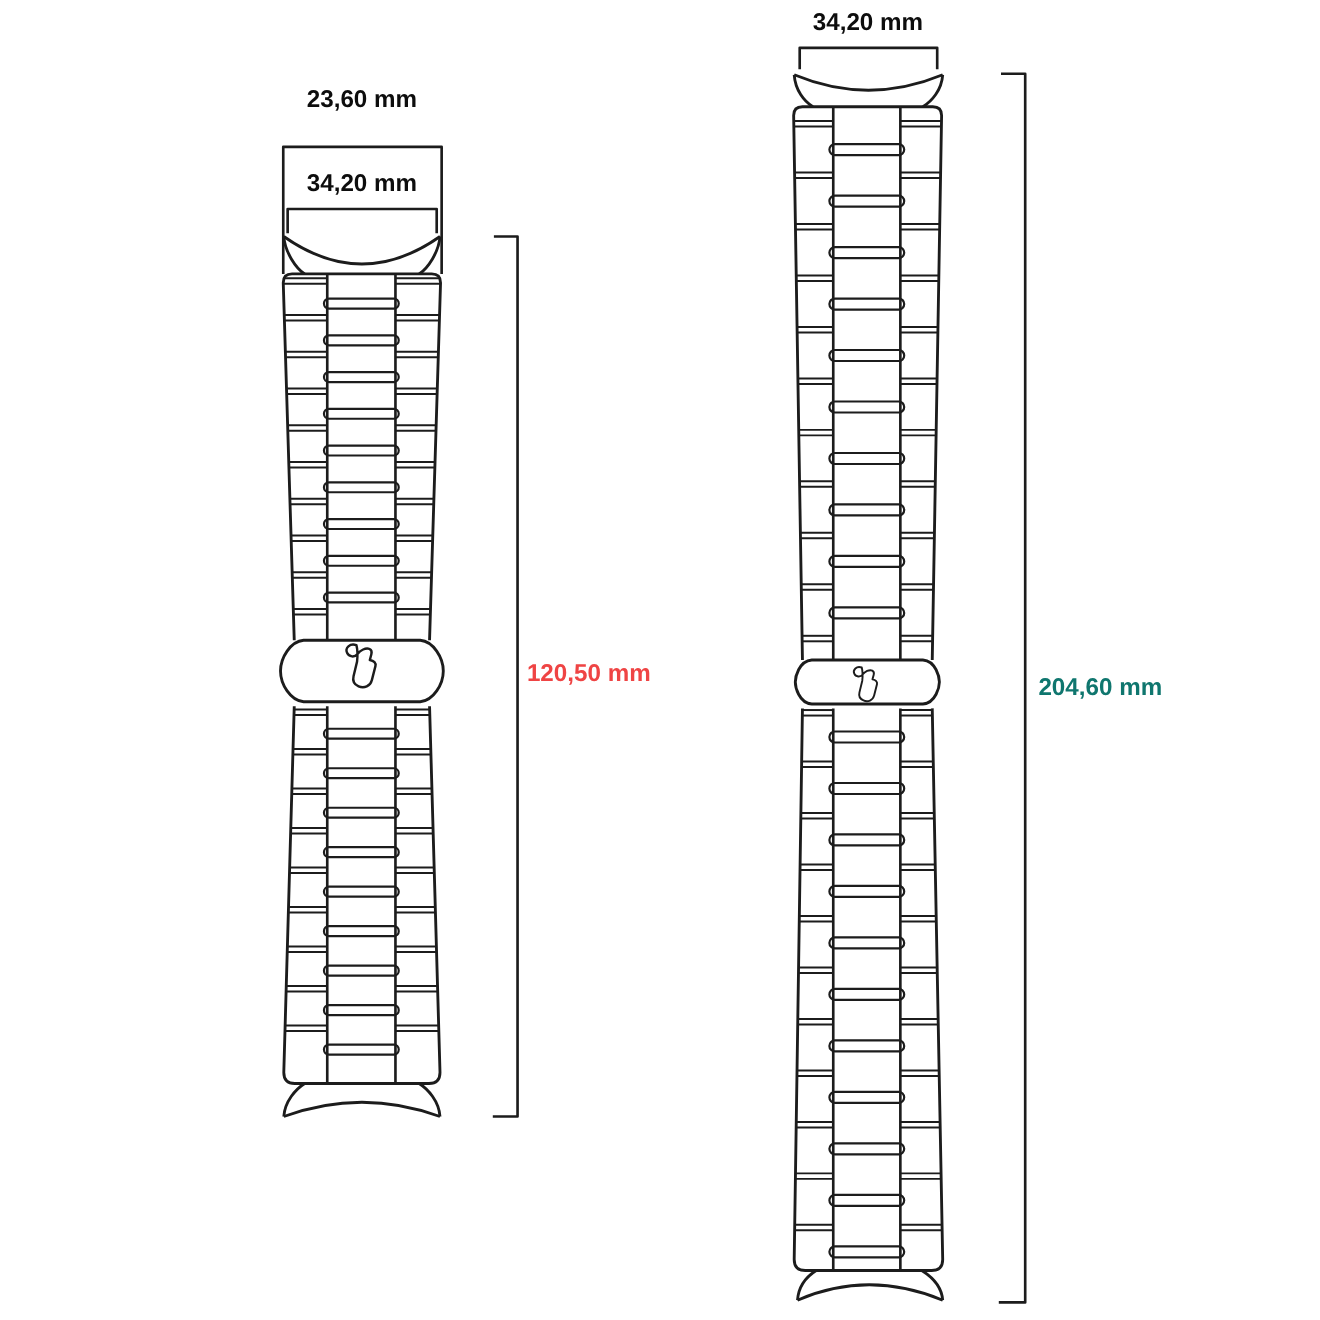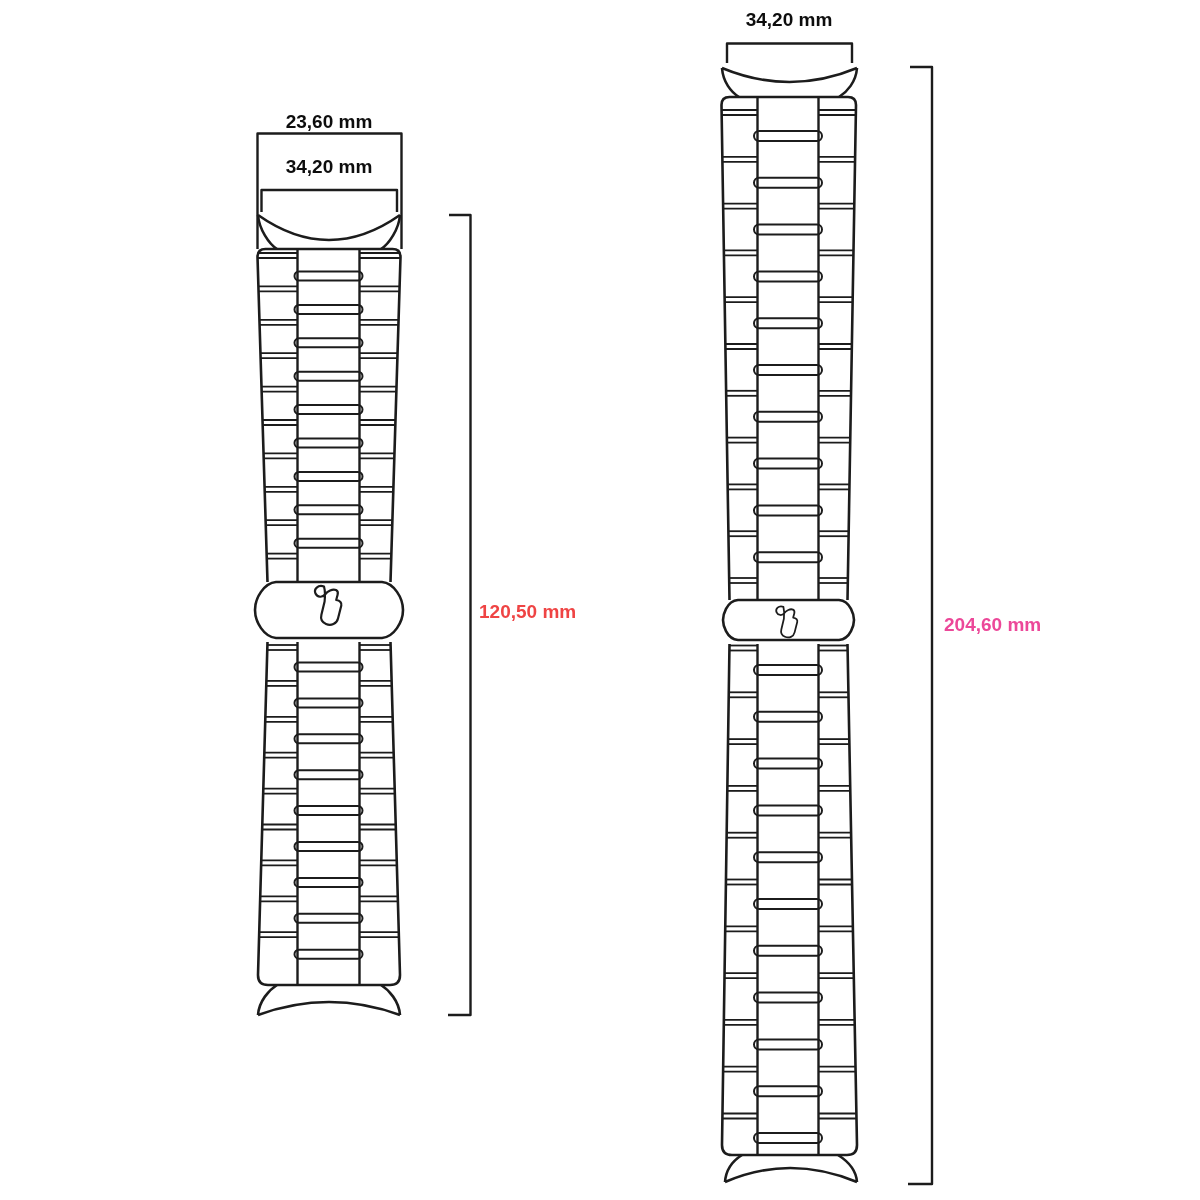--- a/index.html
+++ b/index.html
@@ -7,21 +7,21 @@
     position:relative;
     width:1200px;height:1200px;
     background:#ffffff;
     overflow:hidden;
     font-family:"Liberation Sans",sans-serif;
   }
   #art{position:absolute;left:0;top:0;}
   .dim-label{
     position:absolute;
     font-weight:700;
-    font-size:19px;
+    font-size:22px;
     line-height:28px;
     color:#0d0d0d;
     white-space:nowrap;
   }
   .centered{transform:translateX(-50%);}
 </style>
 </head>
 <body>
 
 <div class="page" style="background: rgb(255, 255, 255);">
@@ -262,22 +262,22 @@
         <rect x="754" y="1039.4" width="68" height="10" rx="5" fill="none" stroke="#1c1c1c" stroke-width="2" stroke-linejoin="round"></rect>
         <rect x="754" y="1086.2" width="68" height="10" rx="5" fill="none" stroke="#1c1c1c" stroke-width="2" stroke-linejoin="round"></rect>
         <rect x="754" y="1133" width="68" height="10" rx="5" fill="none" stroke="#1c1c1c" stroke-width="2" stroke-linejoin="round"></rect>
         <path d="M 738 600 L 839 600 C 851 601 854 616 854 620 C 854 624 851 639 839 640 L 738 640 C 726 639 723 624 723 620 C 723 616 726 601 738 600 Z" fill="none" stroke="#1c1c1c" stroke-width="2.6" stroke-linejoin="round"></path>
         <path d="M13 3.5 C7 1.5 2.5 6 4.5 10.5 C6.3 14.5 11.5 14.8 14 11.5 C16.5 8.2 21.5 5.5 25 7 C26.6 7.8 27.2 9.5 26.6 11.8 L25.2 17 C29 17.6 31 19.8 30.3 22.6 L27 35.5 C25.8 40.8 20 43.2 15 41 C11 39.2 9.4 35.8 10.4 31.8 L13.6 18.5 C14.2 13 14.2 8 13 3.5 Z" transform="translate(773,604) scale(0.8)" fill="none" stroke="#1c1c1c" stroke-width="2.2" stroke-linejoin="round"></path>
         <path d="M727 63 L727 43.5 L852 43.5 L852 63" fill="none" stroke="#1c1c1c" stroke-width="2.4" stroke-linejoin="round"></path>
         <path d="M910 67 L932 67 L932 1184 L908 1184" fill="none" stroke="#1c1c1c" stroke-width="2.4" stroke-linejoin="round" stroke-linecap="butt"></path>
       </g>
   </svg>
 
-  <div class="dim-label centered" style="left: 329px; top: 108px; color: rgb(13, 13, 13);">23,60 mm</div>
+  <div class="dim-label centered" style="left: 329px; top: 76px; color: rgb(13, 13, 13);">23,60 mm</div>
 
   <div class="dim-label centered" style="left: 329px; top: 153px; color: rgb(13, 13, 13);">34,20 mm</div>
 
   <div class="dim-label" style="left: 479px; top: 598px; color: #ef4444;">120,50 mm</div>
 
   <div class="dim-label centered" style="left: 789px; top: 6px; color: rgb(13, 13, 13);">34,20 mm</div>
 
-  <div class="dim-label" style="left: 944px; top: 611px; color: #ec4899;">204,60 mm</div>
+  <div class="dim-label" style="left: 944px; top: 611px; color: #0f766e;">204,60 mm</div>
 </div>
 
 </body></html>

